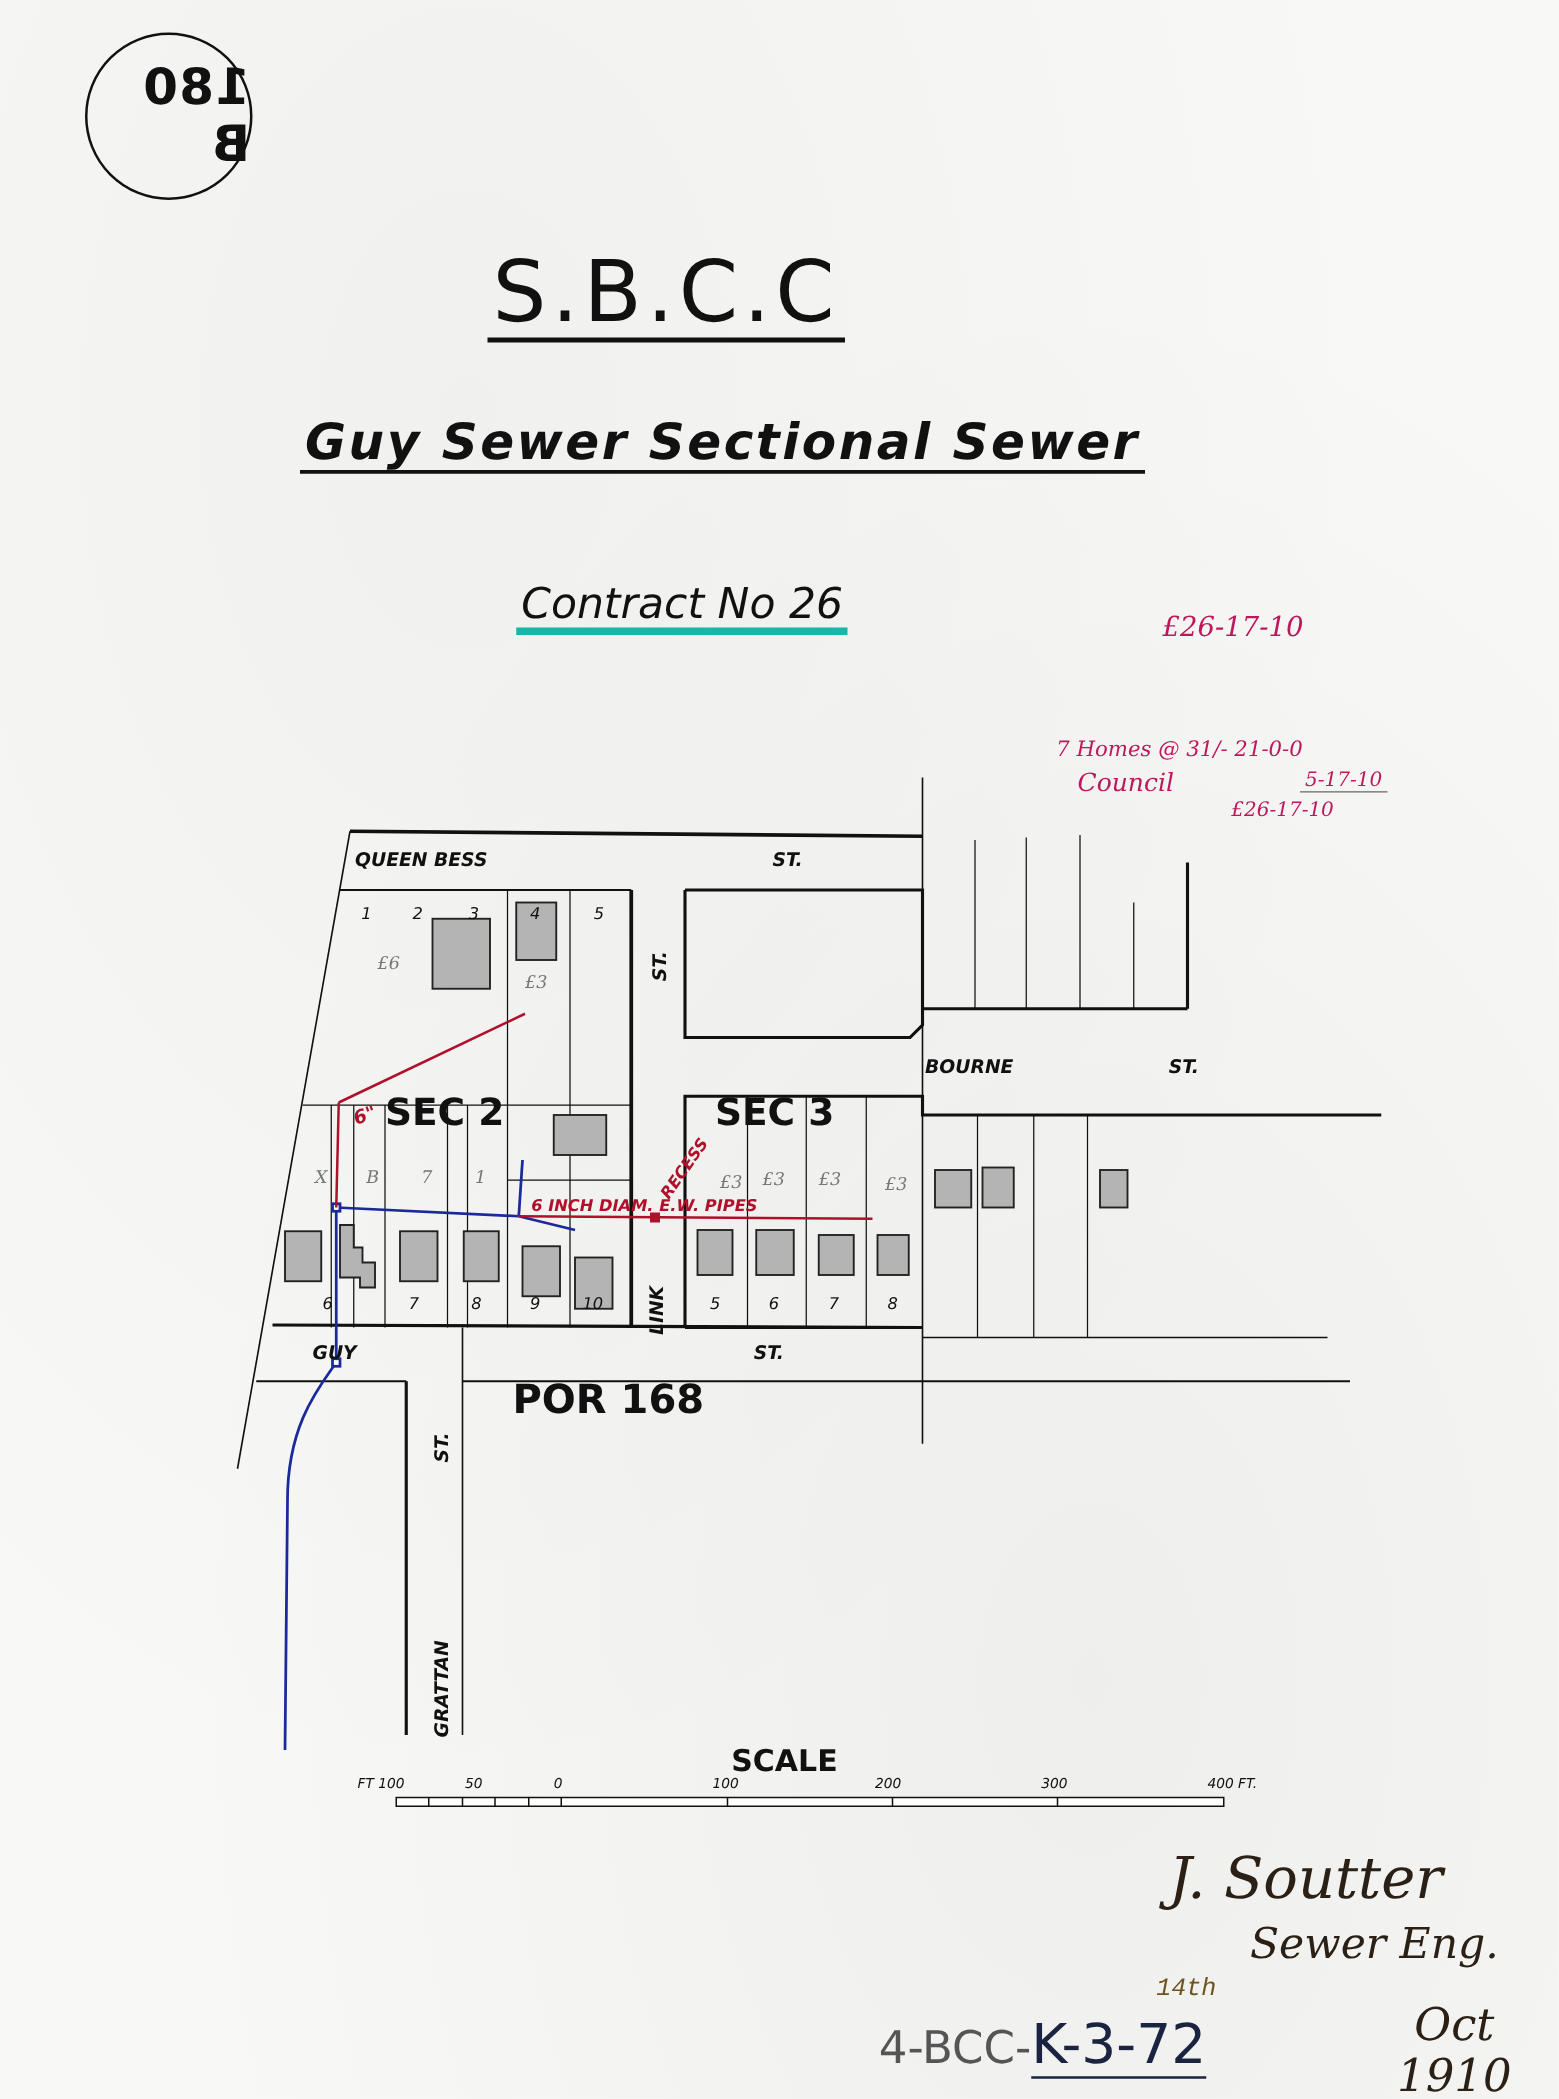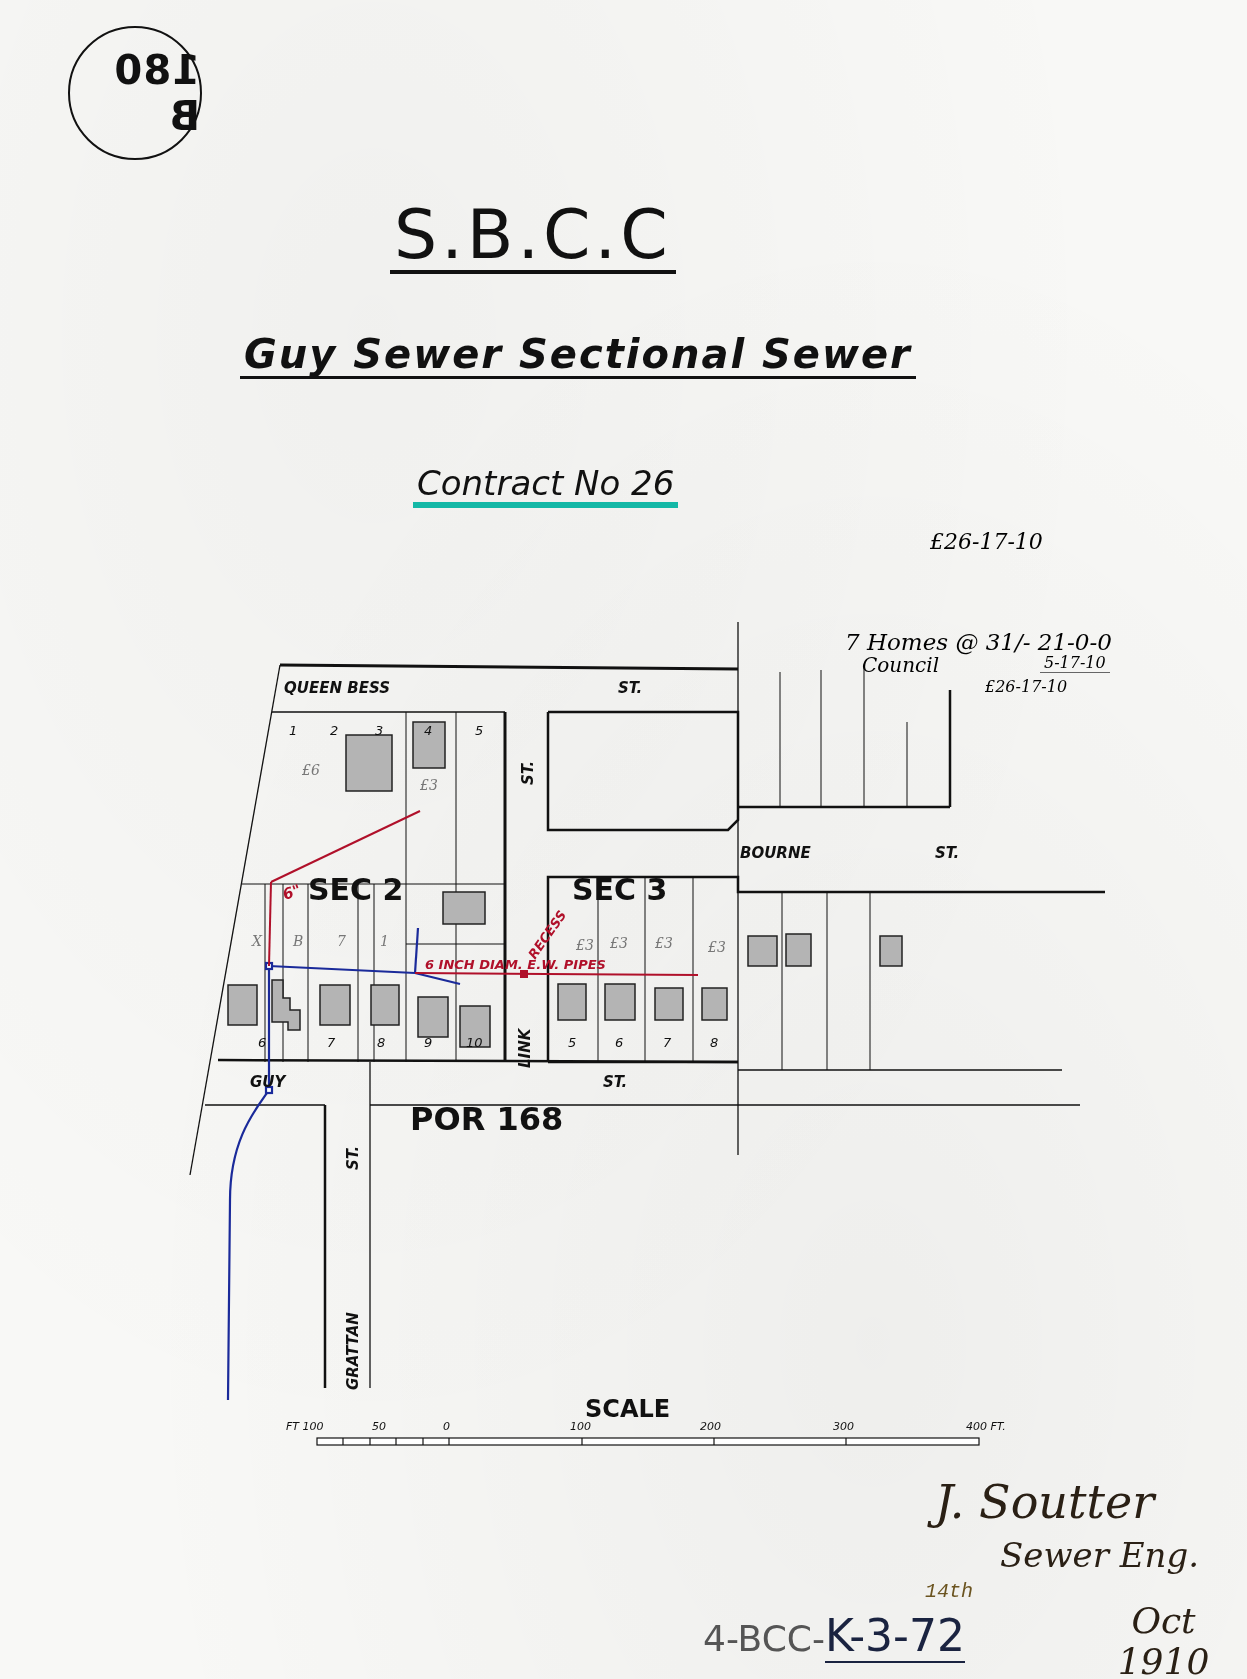--- a/index.html
+++ b/index.html
@@ -33,21 +33,21 @@
   .subtitle {
     position: absolute; left: 240px; top: 332px; font-size: 40px; color: #111;
     font-family: "DejaVu Sans", sans-serif; font-style: italic; letter-spacing: 2px;
     border-bottom: 3px solid #111; line-height: 44px; padding: 0 4px; font-weight: bold;
   }
   .contract {
     position: absolute; left: 413px; top: 440px; font-size: 34px; color: #111;
     font-family: "DejaVu Sans", sans-serif; font-style: italic; font-weight: normal;
     border-bottom: 6px solid #14b8a6; line-height: 38px; padding: 0 4px; margin-top: 24px;
   }
-  .hand { font-family: "DejaVu Serif", serif; font-style: italic; color: #000000; position: absolute; margin-top: 39px; }
+  .hand { font-family: "DejaVu Serif", serif; font-style: italic; color: #be185d; position: absolute; }
   .ref {
     position: absolute; left: 703px; top: 1610px; font-size: 36px; color: #555;
     font-family: "DejaVu Sans", sans-serif;
     text-align: center;
   }
   .ref b { color: #1a2340; font-weight: normal; font-size: 44px; border-bottom: 2px solid #1a2340; }
   .sig { position: absolute; font-family: "DejaVu Serif", serif; font-style: italic; color: #2a2015; text-align: center; }
 </style>
 </head>
 <body>
@@ -56,21 +56,21 @@
 
 <div class="stamp">
   <span>180 B</span>
 </div>
 
 <div class="title">S.B.C.C</div>
 <div class="subtitle">Guy Sewer Sectional Sewer</div>
 <div class="contract">Contract No 26</div>
 
 <div class="hand" style="left:930px;top:490px;font-size:22px;">£26-17-10</div>
-<div class="hand" style="left:845px;top:590px;font-size:23px;">7 Homes @ 31/- 21-0-0</div>
+<div class="hand" style="left:845px;top:590px;font-size:17px;">7 Homes @ 31/- 21-0-0</div>
 <div class="hand" style="left:862px;top:614px;font-size:20px;text-align:right;">Council</div>
 <div class="hand" style="left:1040px;top:614px;font-size:16px;border-bottom:1px solid #666;padding:0 4px;">5-17-10</div>
 <div class="hand" style="left:985px;top:638px;font-size:16px;">£26-17-10</div>
 
 <svg class="map" width="1247" height="1679" viewBox="0 0 1247 1679">
   <g stroke="#111" fill="none">
 
     <line x1="280" y1="665" x2="738" y2="669" stroke-width="3"></line>
 
     <line x1="280" y1="665" x2="190" y2="1175" stroke-width="1.3"></line>

